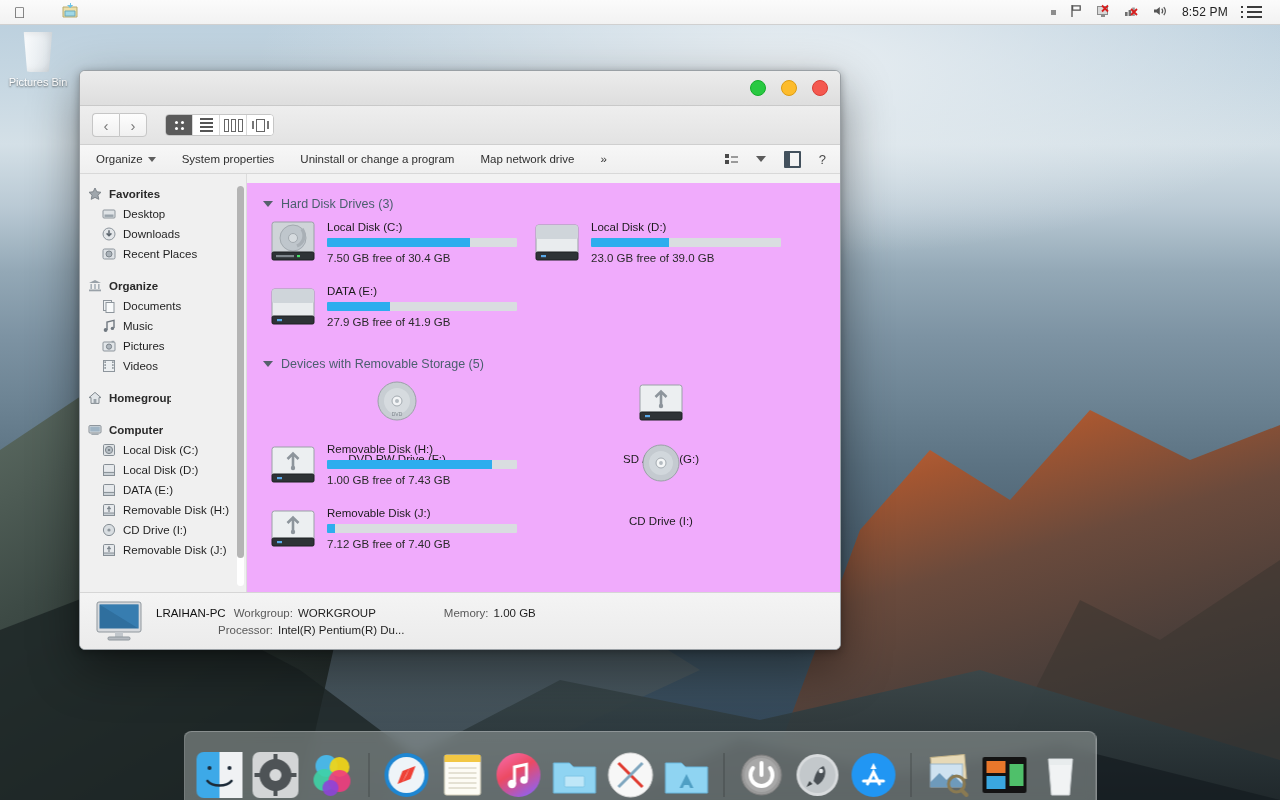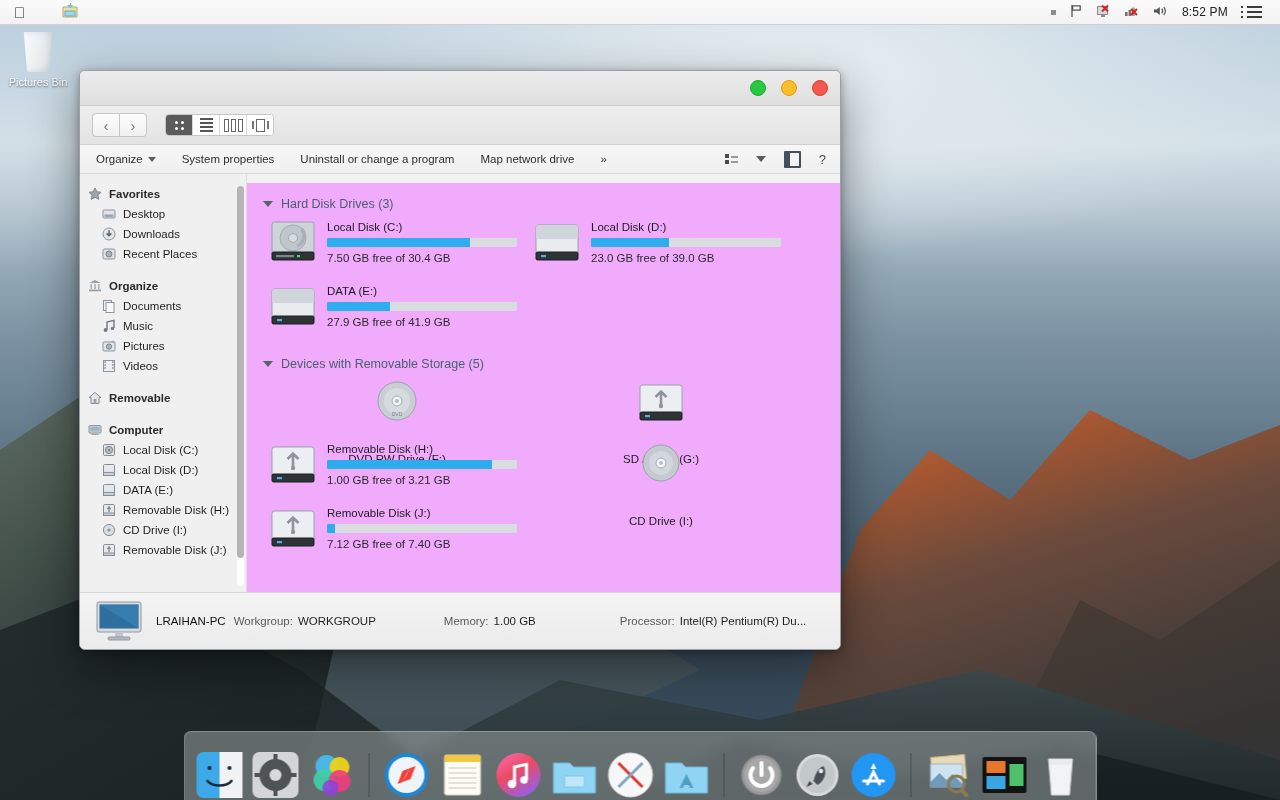--- a/index.html
+++ b/index.html
@@ -227,21 +227,21 @@
 
   
   .statusbar {
     flex:0 0 auto; height: 56px;
     background: linear-gradient(180deg,#f4f4f4,#ebebeb);
     border-top:1px solid #d6d6d6;
     display:flex; align-items:center; padding: 0 16px;
     font-size:11.5px; color:#1f1f1f;
   }
   .sb-pc { width:46px;height:40px; margin-right:14px; flex:0 0 46px;}
-  .st-rows { display:flex; flex-direction:row; gap:22px; }
+  .st-rows { display:flex; flex-direction:column; gap:5px; }
   .st-row1 { display:flex; align-items:center; }
   .st-row2 { display:flex; align-items:center; padding-left: 62px;}
   .st-name { font-weight:normal; color:#111; margin-right:8px;}
   .st-k { color:#595959; margin-right:5px; }
   .st-mem { margin-left: 68px; }
 
   
   #dock {
     position:absolute; left:50%; transform:translateX(-50%);
     bottom: 0px; height: 64px;
@@ -510,21 +510,21 @@
             <span class="sb-label">Videos</span>
           </div>
         </div>
 
         <div class="sb-group">
           <div class="sb-head">
             <svg class="sb-ico" viewBox="0 0 14 14">
                 <path d="M7 1.4L13 6.6h-2v5.8H3V6.6H1z" fill="#e2e6e9" stroke="#81898f"></path>
                 <rect x="5.6" y="8" width="2.8" height="4.4" fill="#9aa2a9"></rect>
               </svg>
-            <span class="sb-label" style="width:62px">Removable</span>
+            <span class="sb-label" style="width:62px">Homegroup</span>
           </div>
         </div>
 
         <div class="sb-group">
           <div class="sb-head">
             <svg class="sb-ico" viewBox="0 0 14 14">
                 <rect x="1" y="2.6" width="12" height="7.4" rx="1" fill="#dfe3e6" stroke="#868e95"></rect>
                 <rect x="2.2" y="3.6" width="9.6" height="5" fill="#9fb4c4"></rect>
                 <rect x="3.4" y="10.6" width="7.2" height="1.3" fill="#9aa2a9"></rect>
               </svg>
@@ -692,21 +692,21 @@
                 <circle cx="24" cy="27" r="2.2" fill="#8d959c"></circle>
                 <rect x="3" y="33" width="42" height="8" rx="1.5" fill="#2e3336" stroke="#1d2123"></rect>
                 <rect x="8" y="36" width="5" height="2.2" fill="#59a9e8"></rect>
               </svg>
             </div>
             <div class="dmeta">
               <div class="dname">Removable Disk (H:)</div>
               <div class="dbar">
                   <i style="width:87%"></i>
                 </div>
-              <div class="dfree">1.00 GB free of 3.21 GB</div>
+              <div class="dfree">1.00 GB free of 7.43 GB</div>
             </div>
           </div>
 
           <div class="drive nobar">
             <div class="dicon">
               <svg width="48" height="44" viewBox="0 0 48 44">
                 <circle cx="24" cy="22" r="18" fill="#c4cad0" stroke="#9aa1a7"></circle>
                 <circle cx="24" cy="22" r="12" fill="#dde2e6" opacity=".55"></circle>
                 <circle cx="24" cy="22" r="5" fill="#f4f6f7" stroke="#a3aab0"></circle>
                 <circle cx="24" cy="22" r="1.9" fill="#b4bbc1"></circle>

